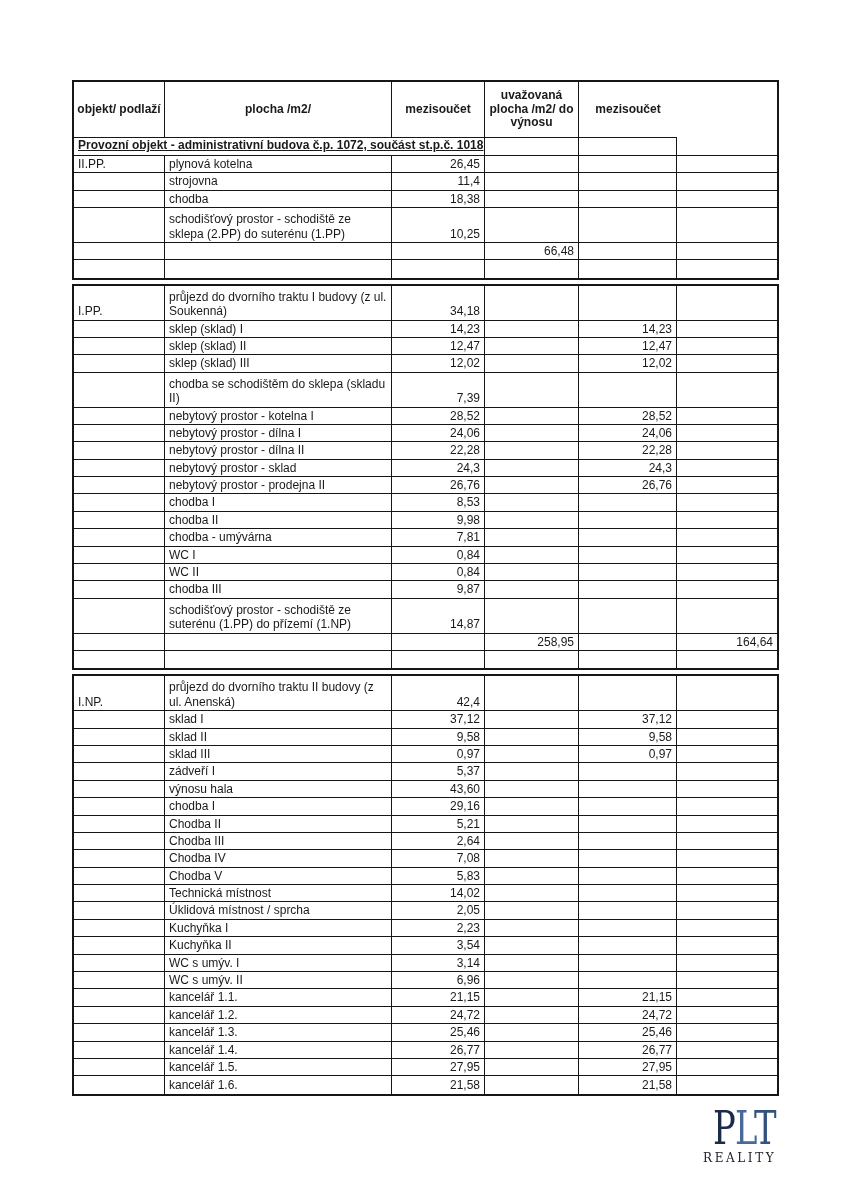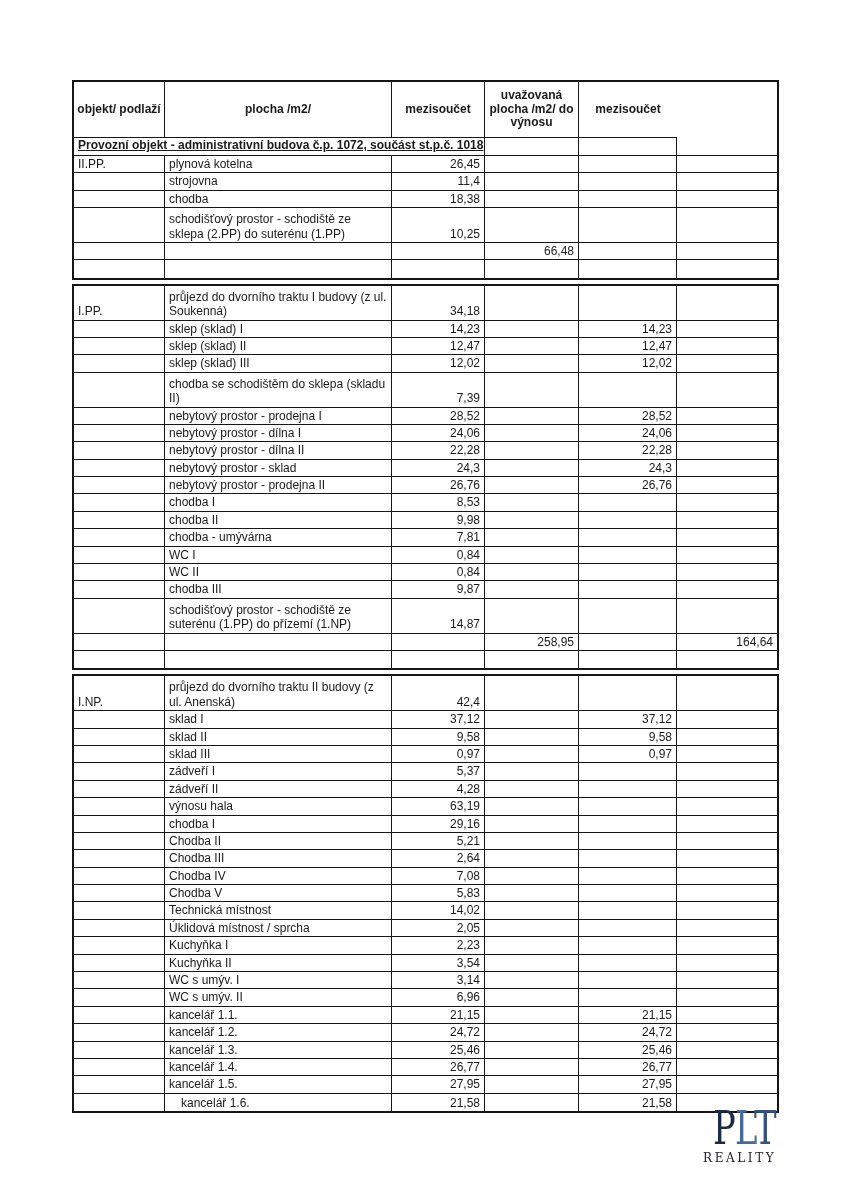--- a/index.html
+++ b/index.html
@@ -21,21 +21,21 @@
     border-bottom: 1.6px solid #161616;
     display: flex;
     align-items: flex-end;
     padding: 0 3px 1px 4px;
     font-size: 12px;
     line-height: 14.4px;
     overflow: hidden;
     white-space: normal;
   }
   .cell:last-child { border-right: none; }
-  .rows .row:last-child .cell { border-bottom: none; margin-left: 12px; }
+  .rows .row:last-child .cell { border-bottom: none; }
 
   .num { justify-content: flex-end; padding-right: 4px; }
 
   .row.header .cell {
     align-items: center;
     justify-content: center;
     text-align: center;
     font-weight: 700;
     line-height: 13.5px;
     padding: 1px 2px;
@@ -181,21 +181,21 @@
         <div class="row tall">
           <div class="cell"></div>
           <div class="cell">chodba se schodištěm do sklepa (skladu II)</div>
           <div class="cell num">7,39</div>
           <div class="cell num"></div>
           <div class="cell num"></div>
           <div class="cell num"></div>
         </div>
         <div class="row">
           <div class="cell"></div>
-          <div class="cell">nebytový prostor - prodejna I</div>
+          <div class="cell">nebytový prostor - kotelna I</div>
           <div class="cell num">28,52</div>
           <div class="cell num"></div>
           <div class="cell num">28,52</div>
           <div class="cell num"></div>
         </div>
         <div class="row">
           <div class="cell"></div>
           <div class="cell">nebytový prostor - dílna I</div>
           <div class="cell num">24,06</div>
           <div class="cell num"></div>
@@ -340,30 +340,22 @@
         <div class="row">
           <div class="cell"></div>
           <div class="cell">zádveří I</div>
           <div class="cell num">5,37</div>
           <div class="cell num"></div>
           <div class="cell num"></div>
           <div class="cell num"></div>
         </div>
         <div class="row">
           <div class="cell"></div>
-          <div class="cell">zádveří II</div>
-          <div class="cell num">4,28</div>
-          <div class="cell num"></div>
-          <div class="cell num"></div>
-          <div class="cell num"></div>
-        </div>
-        <div class="row">
-          <div class="cell"></div>
           <div class="cell">výnosu hala</div>
-          <div class="cell num">63,19</div>
+          <div class="cell num">43,60</div>
           <div class="cell num"></div>
           <div class="cell num"></div>
           <div class="cell num"></div>
         </div>
         <div class="row">
           <div class="cell"></div>
           <div class="cell">chodba I</div>
           <div class="cell num">29,16</div>
           <div class="cell num"></div>
           <div class="cell num"></div>

